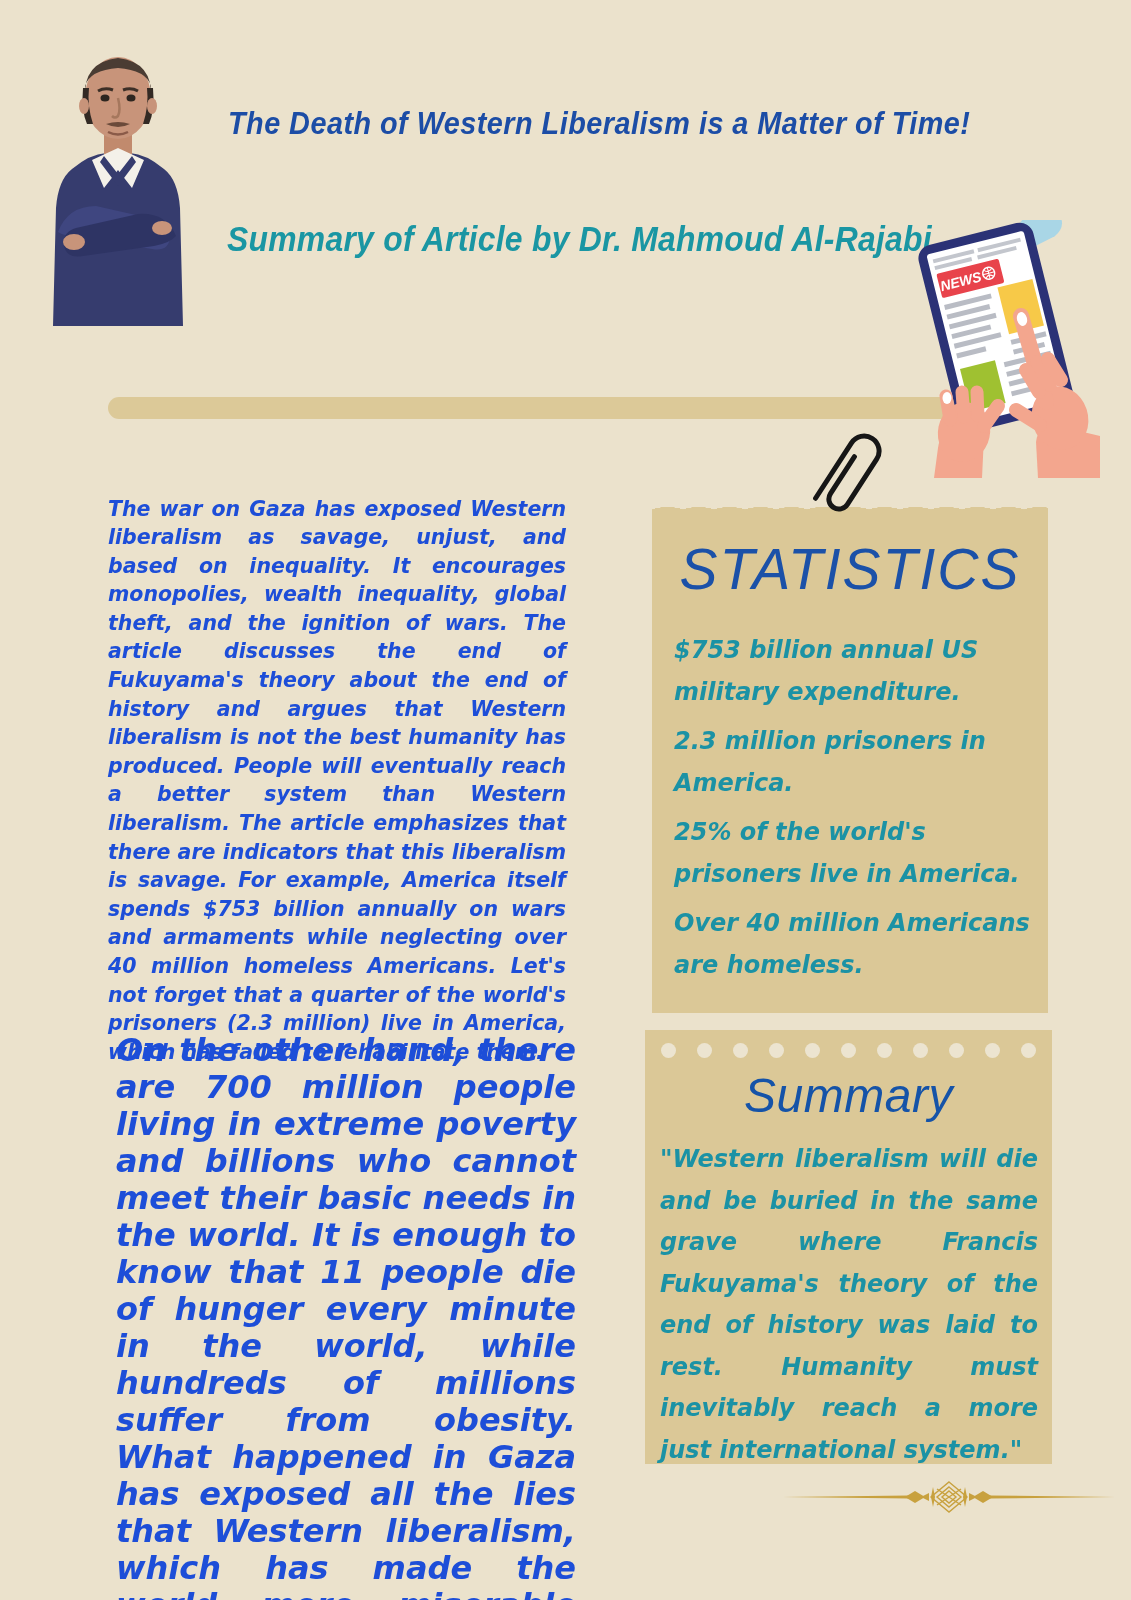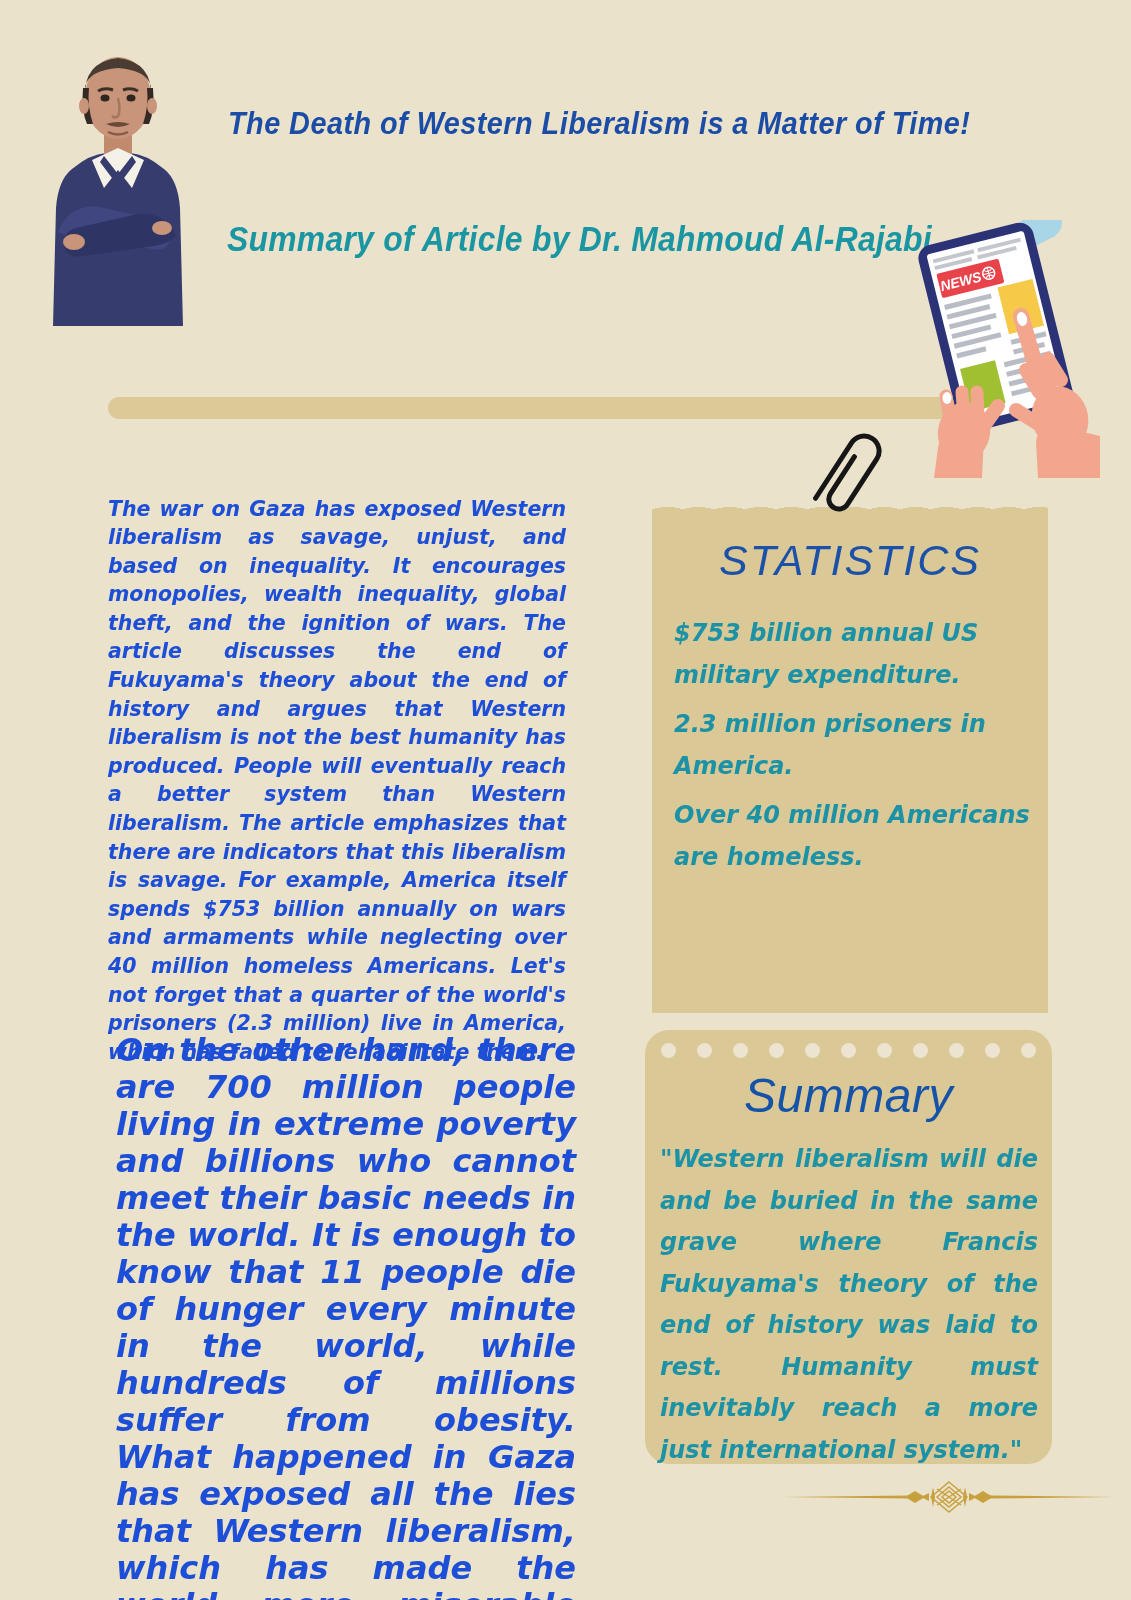--- a/index.html
+++ b/index.html
@@ -45,29 +45,29 @@
     background:#dbc897;z-index:2;
   }
   .stats-box .scallop{
     position:absolute;left:0;top:-5px;width:100%;height:6px;
     background-image:radial-gradient(ellipse 19px 6px at 50% 100%, #dbc897 98%, rgba(0,0,0,0) 100%);
     background-size:31px 6px;background-repeat:repeat-x;
   }
   .stats-title{
     margin:0;padding-top:24px;text-align:center;
     font-family:"Liberation Sans", sans-serif;
-    font-weight:400;font-size:43px;color:#1b51a8;letter-spacing:2px;
+    font-weight:400;font-size:57px;color:#1b51a8;letter-spacing:2px;
   }
   .stats-list{padding:20px 10px 0 14px;}
   .stat-item{margin:8px;font-size:24px;line-height:41.5px;font-weight:bold;color:#1b92a5;}
 
   
   .summary-box{
     position:absolute;left:645px;top:1030px;width:407px;height:434px;
-    background:#dbc897;z-index:2;border-radius:24px;
+    background:#dbc897;z-index:2;
   }
   .dots{display:flex;gap:21px;padding:13px 0 0 16px;}
   .dots i{display:block;width:15px;height:15px;border-radius:50%;background:#ece4d0;}
   .summary-title{
     margin:0;padding-top:10px;text-align:center;
     font-family:"Liberation Sans", sans-serif;
     font-weight:400;font-size:48px;color:#1553a8;letter-spacing:.5px;
   }
   .summary-quote{
     margin:0;padding:16px 14px 0 15px;
@@ -175,20 +175,21 @@
 
   <p class="para para-1">The war on Gaza has exposed Western liberalism as savage, unjust, and based on inequality. It encourages monopolies, wealth inequality, global theft, and the ignition of wars. The article discusses the end of Fukuyama's theory about the end of history and argues that Western liberalism is not the best humanity has produced. People will eventually reach a better system than Western liberalism. The article emphasizes that there are indicators that this liberalism is savage. For example, America itself spends $753 billion annually on wars and armaments while neglecting over 40 million homeless Americans. Let's not forget that a quarter of the world's prisoners (2.3 million) live in America, which has failed to rehabilitate them.</p>
   <p class="para para-2">On the other hand, there are 700 million people living in extreme poverty and billions who cannot meet their basic needs in the world. It is enough to know that 11 people die of hunger every minute in the world, while hundreds of millions suffer from obesity. What happened in Gaza has exposed all the lies that Western liberalism, which has made the world more miserable and less just, perpetuates.</p>
 
   <div class="stats-box">
     <div class="scallop"></div>
     <h2 class="stats-title">STATISTICS</h2>
     <div class="stats-list">
         <p class="stat-item">$753 billion annual US military expenditure.</p>
         <p class="stat-item">2.3 million prisoners in America.</p>
+        <p class="stat-item">25% of the world's prisoners live in America.</p>
         <p class="stat-item">Over 40 million Americans are homeless.</p>
       </div>
   </div>
 
   <div class="summary-box">
     <div class="dots">
       <i></i>
         <i></i>
         <i></i>
         <i></i>

